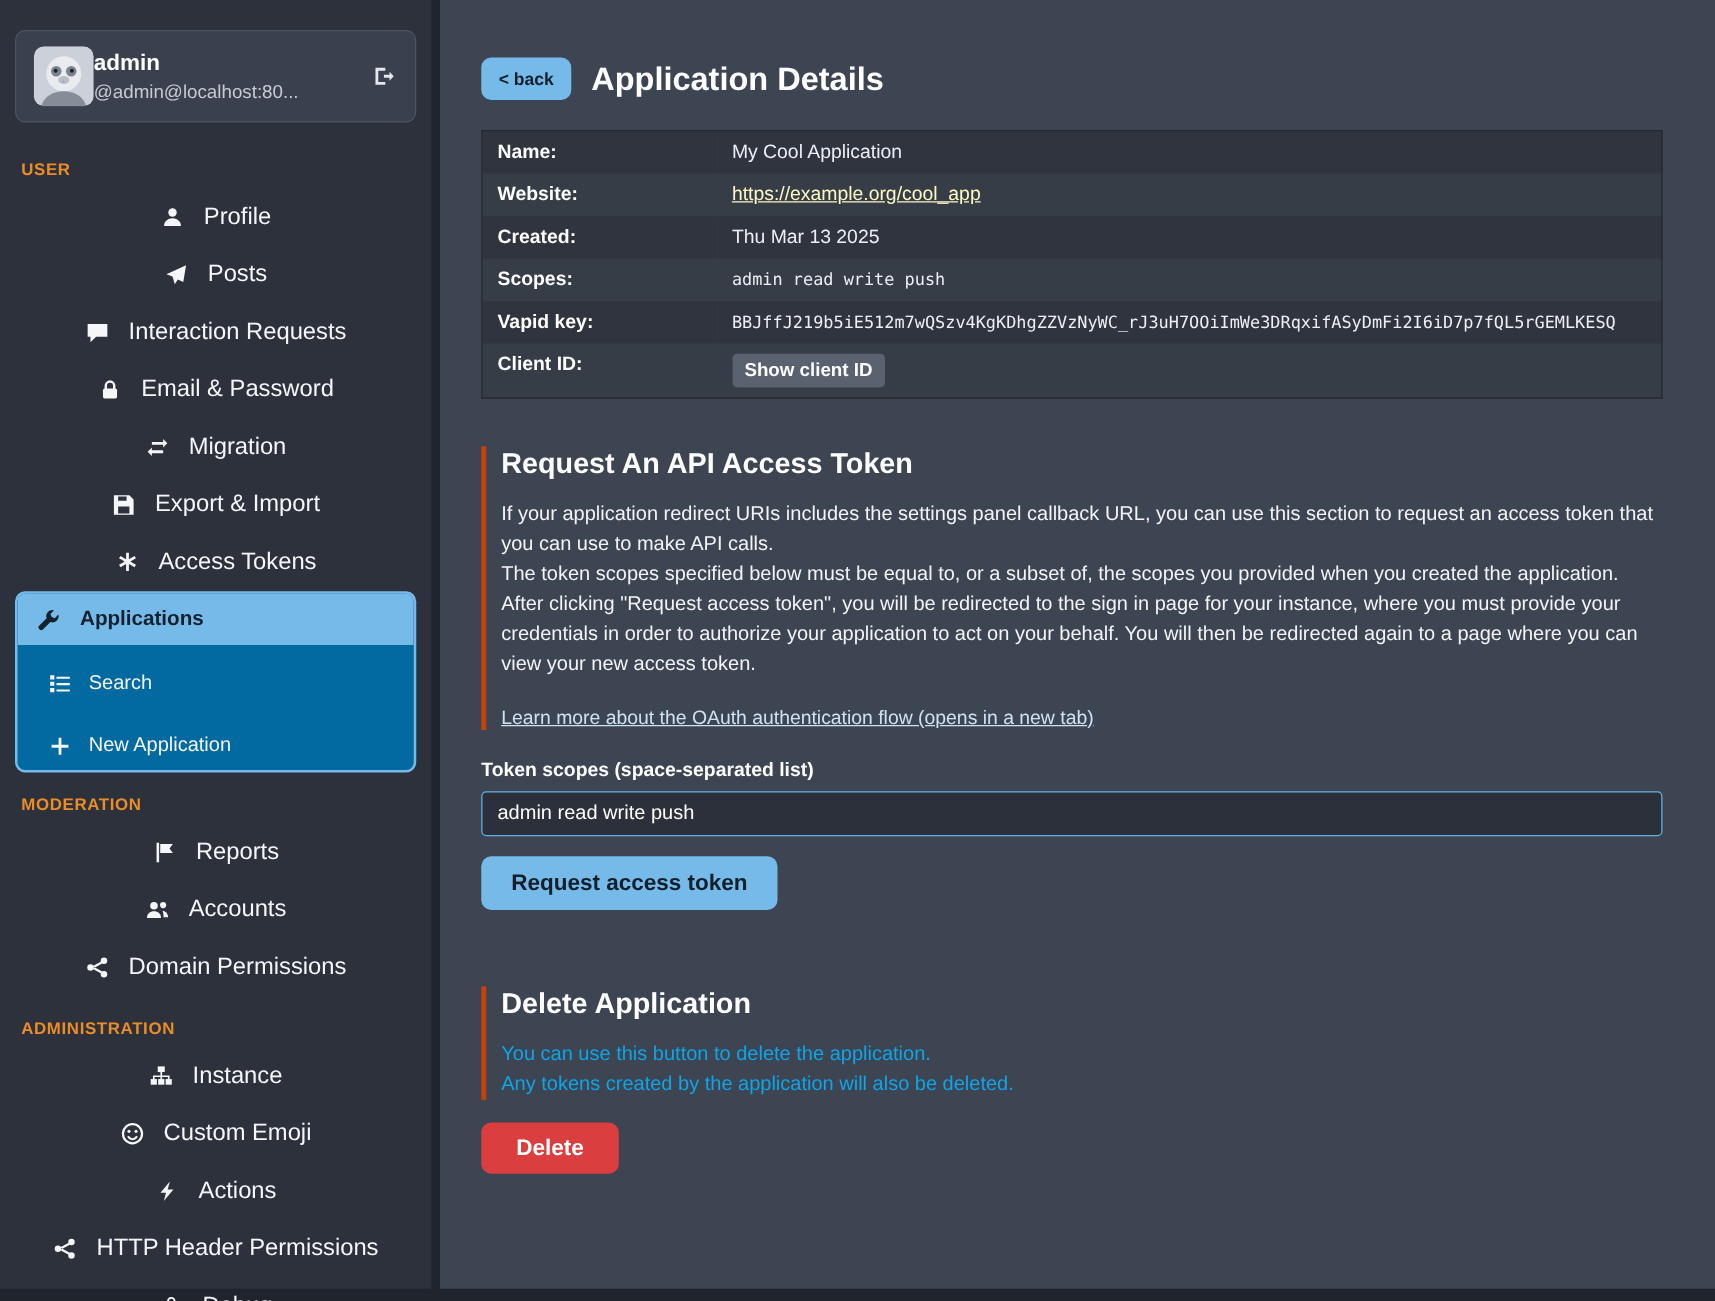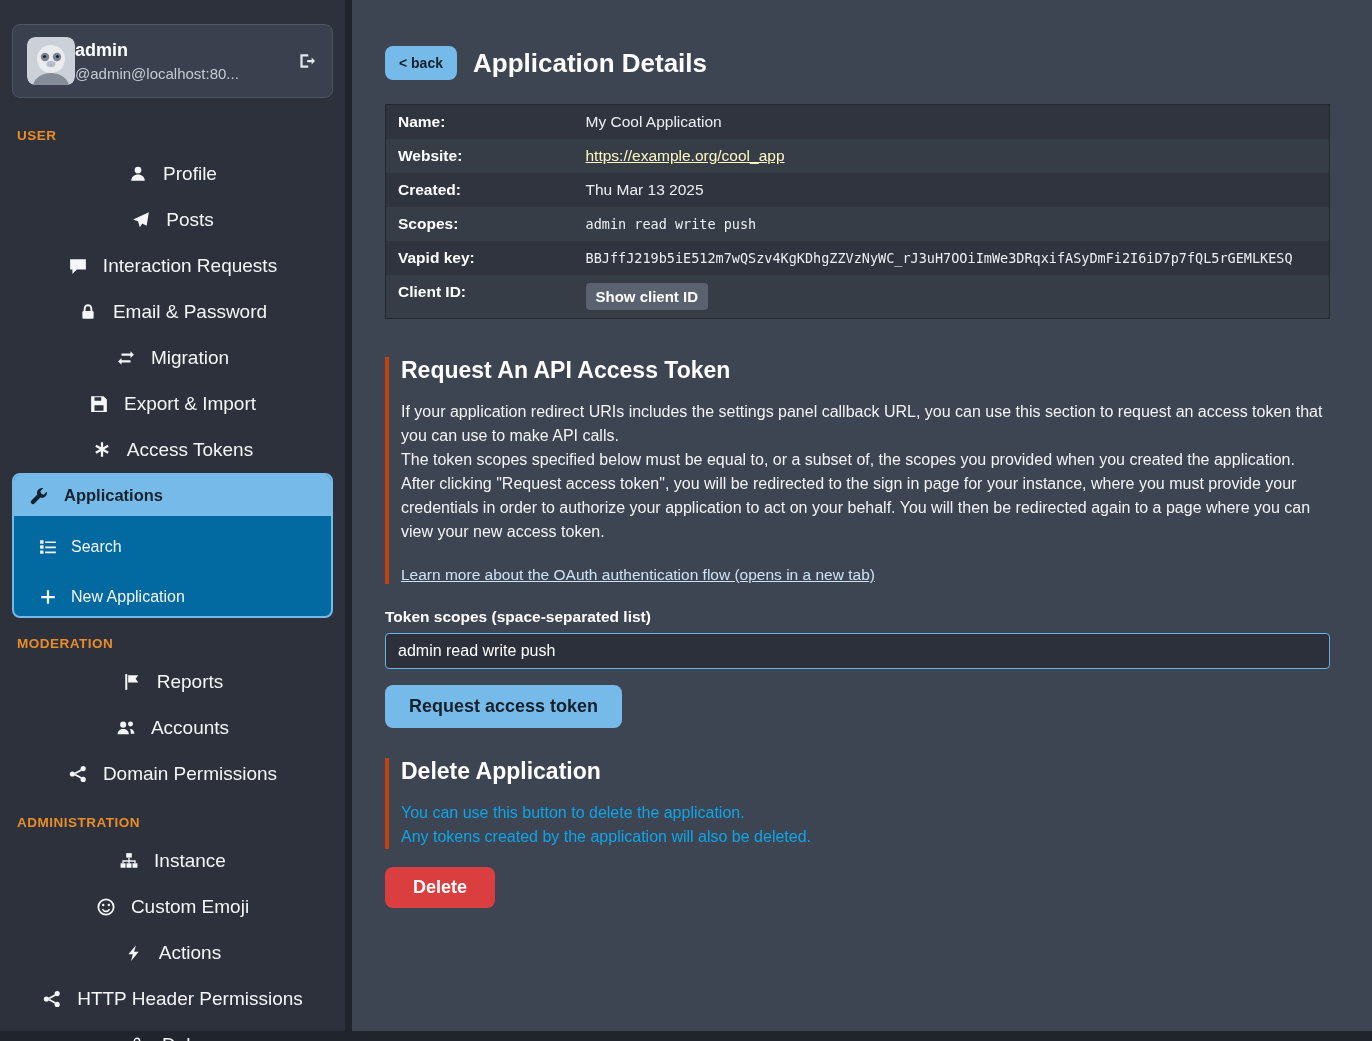--- a/index.html
+++ b/index.html
@@ -139,21 +139,21 @@
   }
   .request-btn {
     margin-top:16px;
     background:#76bae9; color:#13202c;
     border:none; border-radius:8px;
     font-family:"Liberation Sans", sans-serif;
     font-weight:bold; font-size:18px;
     padding:11px 24px; cursor:pointer;
   }
 
-  .section-delete { margin-top:30px; }
+  .section-delete { margin-top:61px; }
   .section-delete p { margin:0; font-size:16px; line-height:1.5; color:#0ea5e9; }
   .delete-btn {
     margin-top:18px;
     background:#da3e3e; color:#ffffff;
     border:none; border-radius:8px;
     font-family:"Liberation Sans", sans-serif;
     font-weight:bold; font-size:18px;
     padding:10px 28px; cursor:pointer;
   }
 </style>

